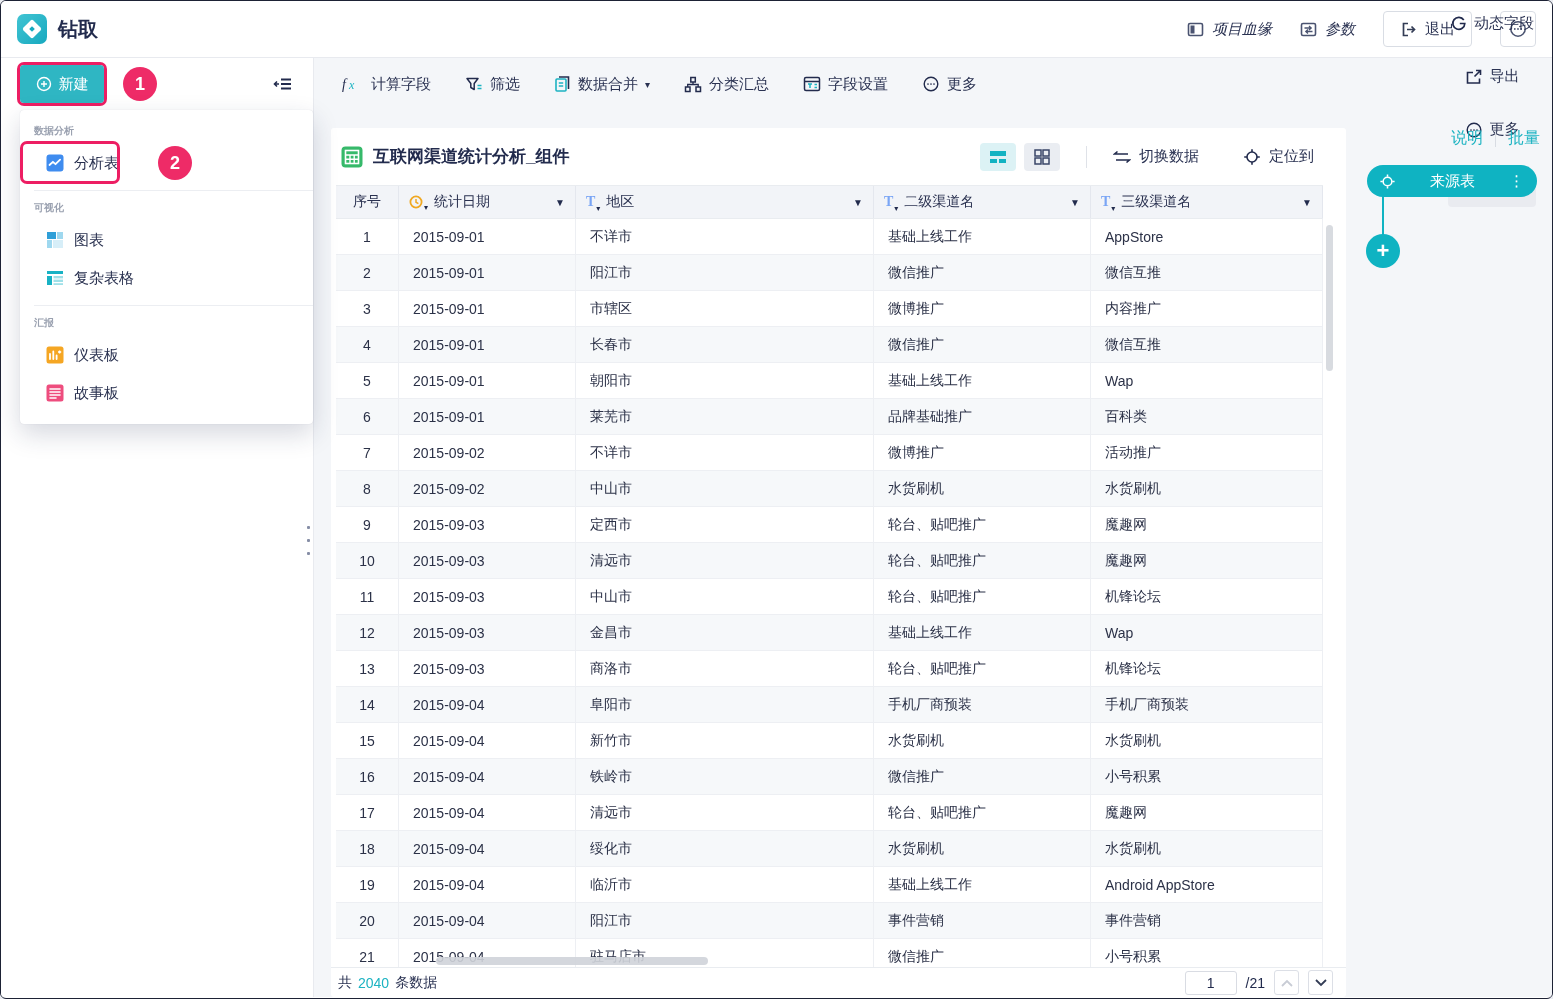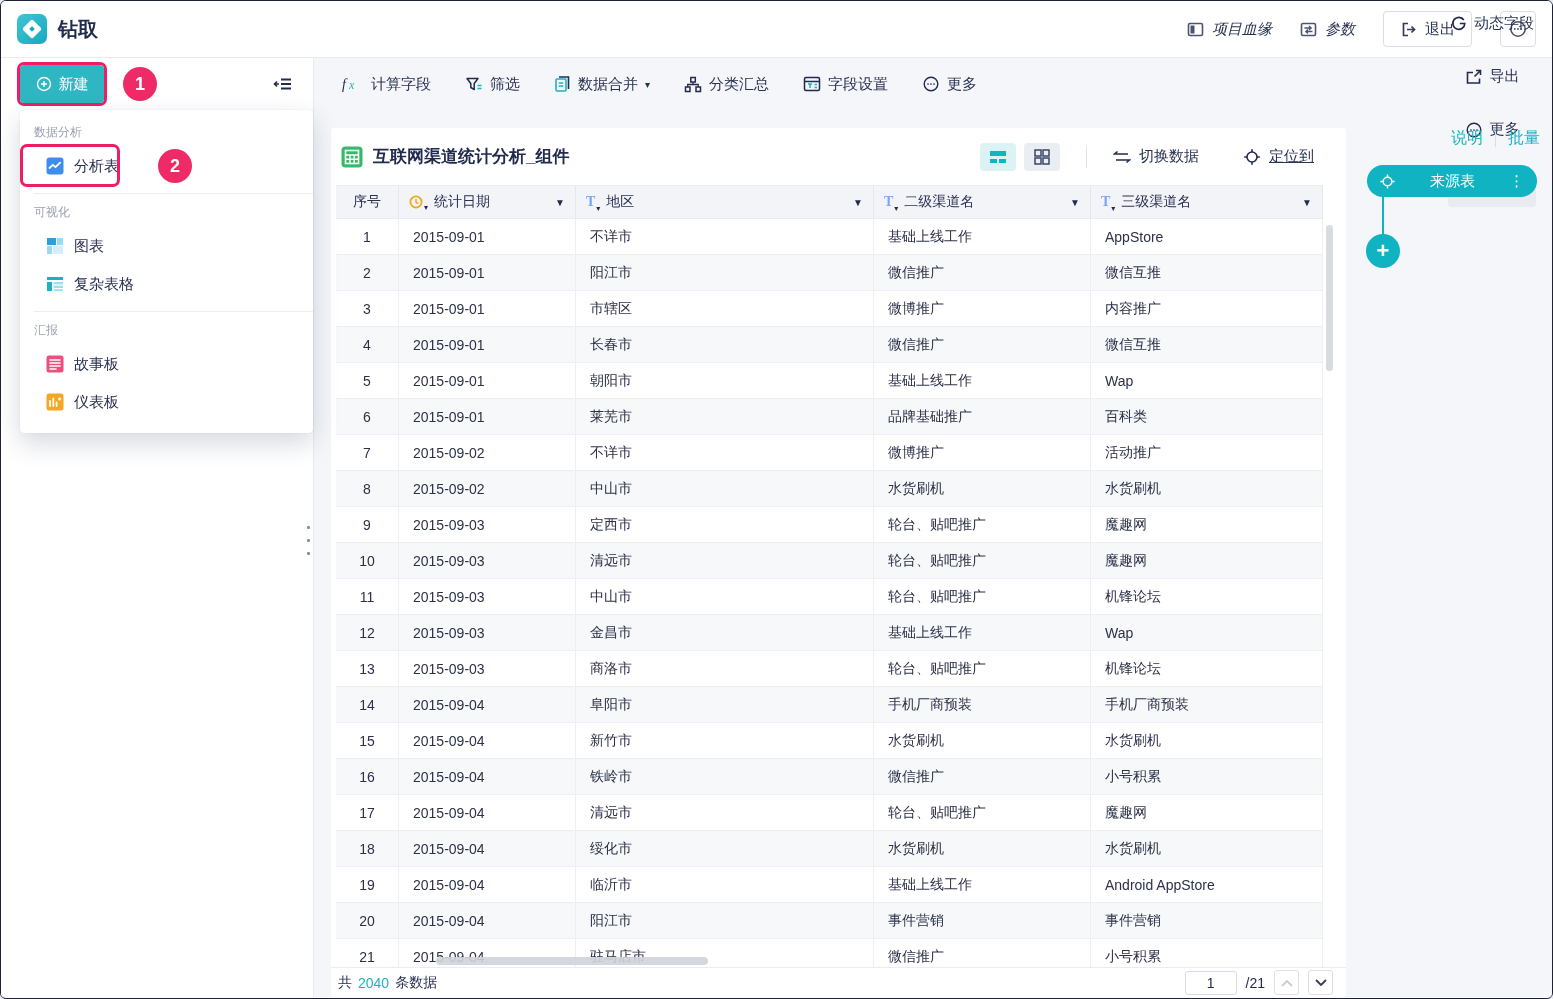--- a/index.html
+++ b/index.html
@@ -34,21 +34,21 @@
   .new-btn { height:38px; width:84px; background:#2fb6c3; color:#fff; border-radius:4px; display:flex;
              align-items:center; justify-content:center; gap:7px; font-size:15px; cursor:pointer; }
   .badge { width:34px; height:34px; border-radius:50%; background:#ee2b67; color:#fff; display:flex;
            align-items:center; justify-content:center; font-size:18px; font-weight:bold; }
   .badge1 { margin-left:16px; }
   .collapse-btn { margin-left:auto; cursor:pointer; display:flex; }
 
   .menu-card { position:absolute; left:19px; top:52px; width:293px; background:#fff; border-radius:4px;
                box-shadow:0 10px 26px rgba(30,40,80,.18), 0 0 1px rgba(30,40,80,.18);
                padding:4px 0 12px; z-index:6; }
-  .menu-section-label { font-size:12px; color:#9aa1b0; padding:10px 14px 6px; }
+  .menu-section-label { font-size:10px; color:#9aa1b0; padding:10px 14px 6px;font-weight:bold; }
   .menu-item { height:38px; display:flex; align-items:center; gap:10px; padding:0 26px; font-size:15px;
                color:#272f4e; position:relative; cursor:pointer; }
   .menu-divider { height:1px; background:#eceef2; margin:8px 0 0 14px; }
   .hl-box-item { position:absolute; left:0; top:-3px; width:100px; height:43px; border:3px solid #ed1e63;
                  border-radius:7px; pointer-events:none; }
   .badge2 { position:absolute; left:138px; top:2px; }
   .mi-icon { width:18px; height:18px; border-radius:3px; flex-shrink:0; display:flex; align-items:center;
              justify-content:center; }
   .resize-dots { position:absolute; left:306px; top:468px; display:flex; flex-direction:column; gap:10px; z-index:7; }
   .resize-dots i { width:3px; height:3px; background:#868ea6; border-radius:1px; }
@@ -68,21 +68,21 @@
   .table-card { margin:18px 0 0 17px; width:1015px; background:#fff; border-radius:3px; display:flex;
                 flex-direction:column; position:relative; }
   .title-row { height:57px; display:flex; align-items:center; padding:0 12px 0 10px; gap:10px; }
   .table-title { font-size:17px; font-weight:bold; color:#222b4d; }
   .view-toggles { margin-left:auto; display:flex; gap:8px; align-items:center; }
   .toggle { width:36px; height:28px; border-radius:4px; display:flex; align-items:center; justify-content:center; cursor:pointer; }
   .toggle.active { background:#dcf2f5; }
   .toggle.inactive { background:#eaedf2; }
   .title-divider { width:1px; height:22px; background:#dfe2e8; margin:0 16px; }
   .title-action { display:flex; align-items:center; gap:8px; font-size:15px; cursor:pointer; }
-  .title-action + .title-action { margin-left:34px;text-decoration:underline; }
+  .title-action + .title-action { margin-left:34px; }
   .title-row .spacer-r { width:10px; }
 
   .table-wrap { flex:1; position:relative; overflow:hidden; padding-left:5px; }
   .thead { display:flex; height:34px; background:#f2f4f8; border-top:1px solid #e9ecf0;
            border-bottom:1px solid #e9ecf0; width:987px; }
   .th { display:flex; align-items:center; font-size:14px; color:#2a3150; border-right:1px solid #e4e7ee;
         padding:0 10px; gap:6px; cursor:pointer; }
   .c0 { width:63px; justify-content:center; padding:0 4px; }
   .c1 { width:177px; } .c2 { width:298px; } .c3 { width:217px; } .c4 { width:232px; }
   .th .caret { margin-left:auto; font-size:10px; color:#222b4d; cursor:pointer; }
@@ -241,35 +241,35 @@
               </svg>
           </span>
           <span>复杂表格</span>
         </div>
         <div class="menu-divider"></div>
 
         <div class="menu-section-label">汇报</div>
         <div class="menu-item">
           <span class="mi-icon">
             <svg width="18" height="18" viewBox="0 0 18 18">
-                <rect x="0.5" y="0.5" width="17" height="17" rx="2.5" fill="#ee4d7e"></rect>
-                <path d="M4 5 H14 M4 8 H14 M4 11 H14 M4 14 H10" stroke="#fff" stroke-width="1.6" stroke-linecap="round"></path>
-              </svg>
-          </span>
-          <span>故事板</span>
+                <rect x="0.5" y="0.5" width="17" height="17" rx="2.5" fill="#f5a623"></rect>
+                <path d="M4 13 V8 M7.3 13 V5.5 M10.6 13 V9.5" stroke="#fff" stroke-width="1.8" stroke-linecap="round"></path>
+                <path d="M13.6 4.4 V7.6 M12 6 H15.2" stroke="#fff" stroke-width="1.4"></path>
+              </svg>
+          </span>
+          <span>仪表板</span>
         </div>
         <div class="menu-item">
           <span class="mi-icon">
             <svg width="18" height="18" viewBox="0 0 18 18">
-                <rect x="0.5" y="0.5" width="17" height="17" rx="2.5" fill="#f5a623"></rect>
-                <path d="M4 13 V8 M7.3 13 V5.5 M10.6 13 V9.5" stroke="#fff" stroke-width="1.8" stroke-linecap="round"></path>
-                <path d="M13.6 4.4 V7.6 M12 6 H15.2" stroke="#fff" stroke-width="1.4"></path>
-              </svg>
-          </span>
-          <span>仪表板</span>
+                <rect x="0.5" y="0.5" width="17" height="17" rx="2.5" fill="#ee4d7e"></rect>
+                <path d="M4 5 H14 M4 8 H14 M4 11 H14 M4 14 H10" stroke="#fff" stroke-width="1.6" stroke-linecap="round"></path>
+              </svg>
+          </span>
+          <span>故事板</span>
         </div>
       </div>
 
       <span class="resize-dots">
           <i></i>
           <i></i>
           <i></i>
         </span>
     </aside>
 

